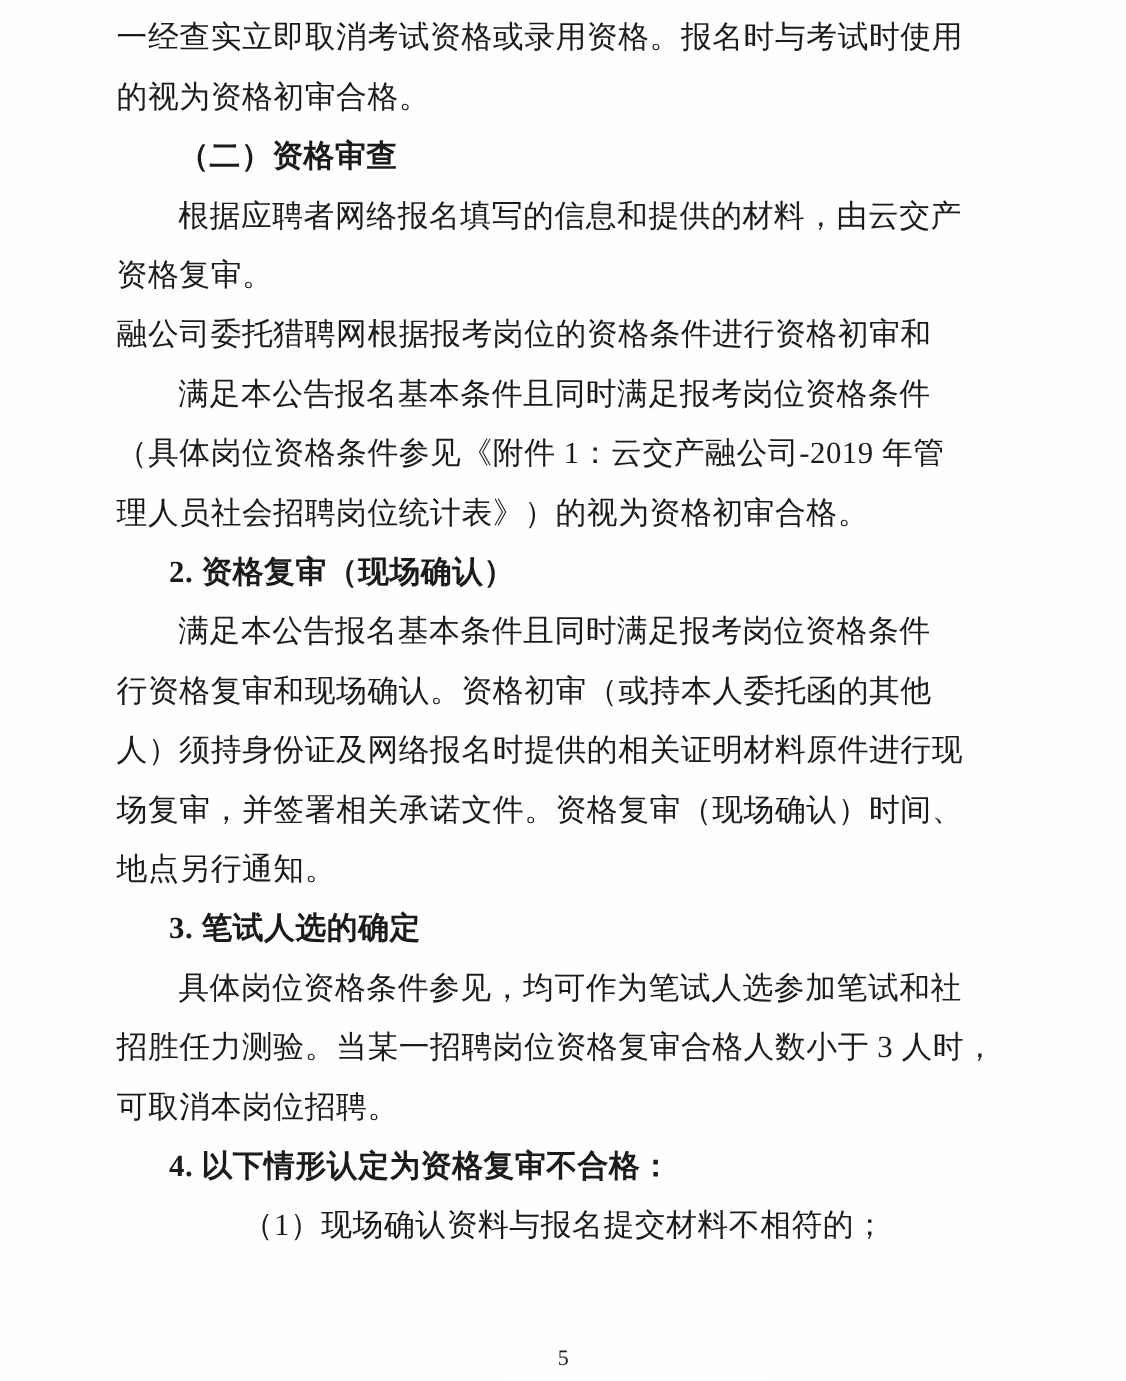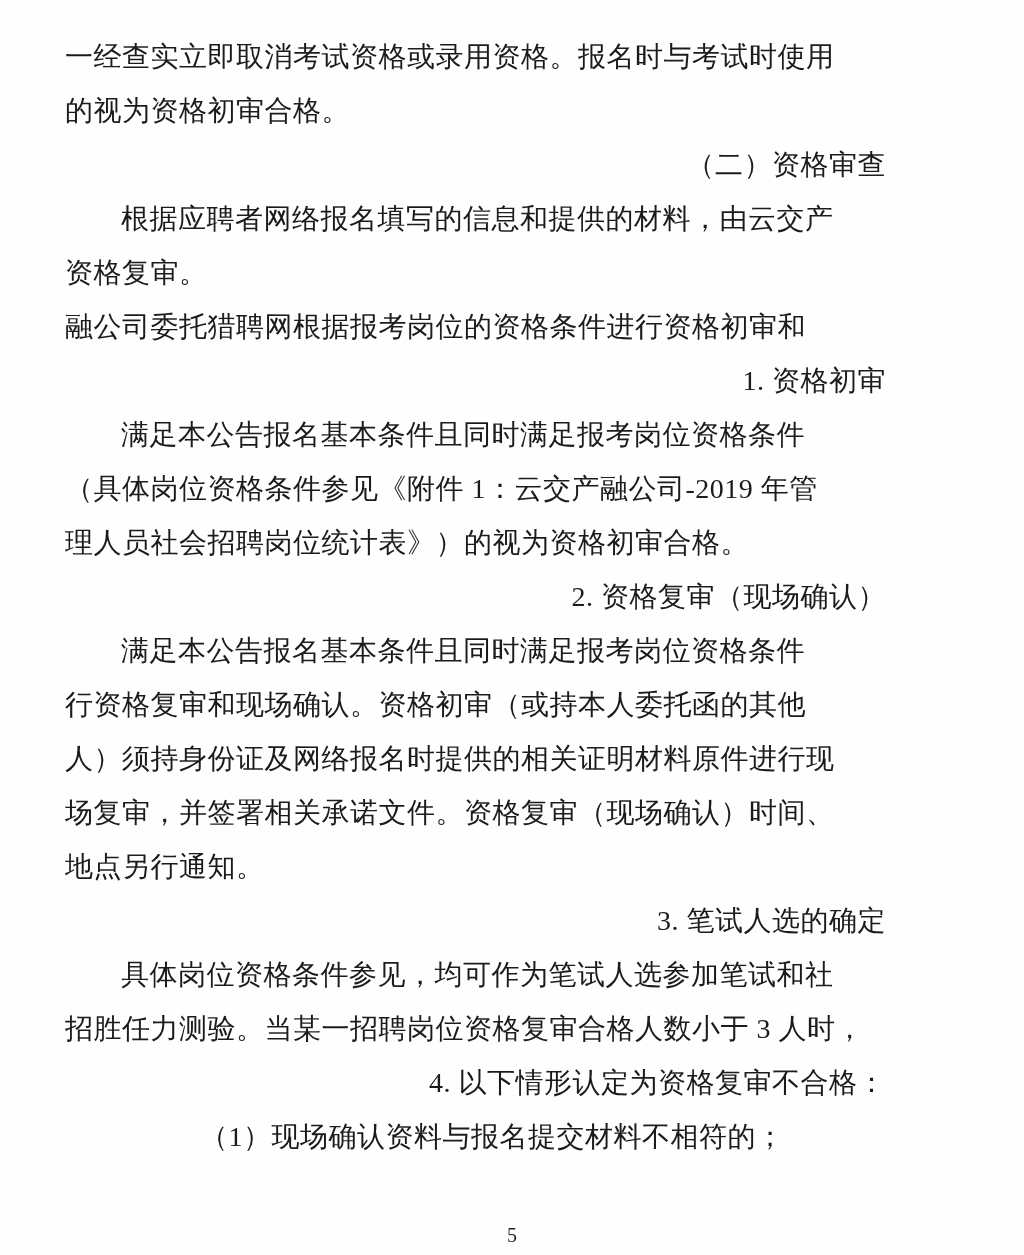--- a/index.html
+++ b/index.html
@@ -10,34 +10,32 @@
   .page {
     position: relative;
     width: 1024px;
     height: 1255px;
     background: #fefefe;
     overflow: hidden;
     font-family: "Liberation Serif", "DejaVu Serif", serif;
     color: #1b1b1b;
   }
   .content {
-    padding: 8px 138px 0 65px;
-    margin-top: 22px;
+    padding: 8px 138px 0 106px;
   }
   .line {
     margin: 0;
     font-size: 28px;
     height: 54px;
     line-height: 54px;
     white-space: nowrap;
     letter-spacing: 0.5px;
   }
   .bold {
-    font-weight: 400;
-    text-align: right;
+    font-weight: 700;
   }
   .indent-2  { text-indent: 2em; }
   .indent-17 { text-indent: 1.7em; }
   .indent-12 { text-indent: 1.2em; text-align: center; }
   .footer {
     position: absolute;
     left: 0;
     right: 0;
     bottom: 8px;
     text-align: center;
@@ -50,30 +48,30 @@
 <body>
 
 <div class="page">
   <div class="content">
     <p class="line">一经查实立即取消考试资格或录用资格。报名时与考试时使用</p>
     <p class="line">的视为资格初审合格。</p>
     <p class="line bold indent-2">（二）资格审查</p>
     <p class="line indent-2">根据应聘者网络报名填写的信息和提供的材料，由云交产</p>
     <p class="line">资格复审。</p>
     <p class="line">融公司委托猎聘网根据报考岗位的资格条件进行资格初审和</p>
-    <p class="line bold indent-17">1. 资格初审</p>
     <p class="line indent-2">满足本公告报名基本条件且同时满足报考岗位资格条件</p>
     <p class="line">（具体岗位资格条件参见《附件 1：云交产融公司-2019 年管</p>
     <p class="line">理人员社会招聘岗位统计表》）的视为资格初审合格。</p>
     <p class="line bold indent-17">2. 资格复审（现场确认）</p>
     <p class="line indent-2">满足本公告报名基本条件且同时满足报考岗位资格条件</p>
     <p class="line">行资格复审和现场确认。资格初审（或持本人委托函的其他</p>
     <p class="line">人）须持身份证及网络报名时提供的相关证明材料原件进行现</p>
     <p class="line">场复审，并签署相关承诺文件。资格复审（现场确认）时间、</p>
     <p class="line">地点另行通知。</p>
     <p class="line bold indent-17">3. 笔试人选的确定</p>
     <p class="line indent-2">具体岗位资格条件参见，均可作为笔试人选参加笔试和社</p>
     <p class="line">招胜任力测验。当某一招聘岗位资格复审合格人数小于 3 人时，</p>
+    <p class="line">可取消本岗位招聘。</p>
     <p class="line bold indent-17">4. 以下情形认定为资格复审不合格：</p>
     <p class="line indent-12">（1）现场确认资料与报名提交材料不相符的；</p>
   </div>
   <div class="footer">5</div>
 </div>
 
 </body></html>

